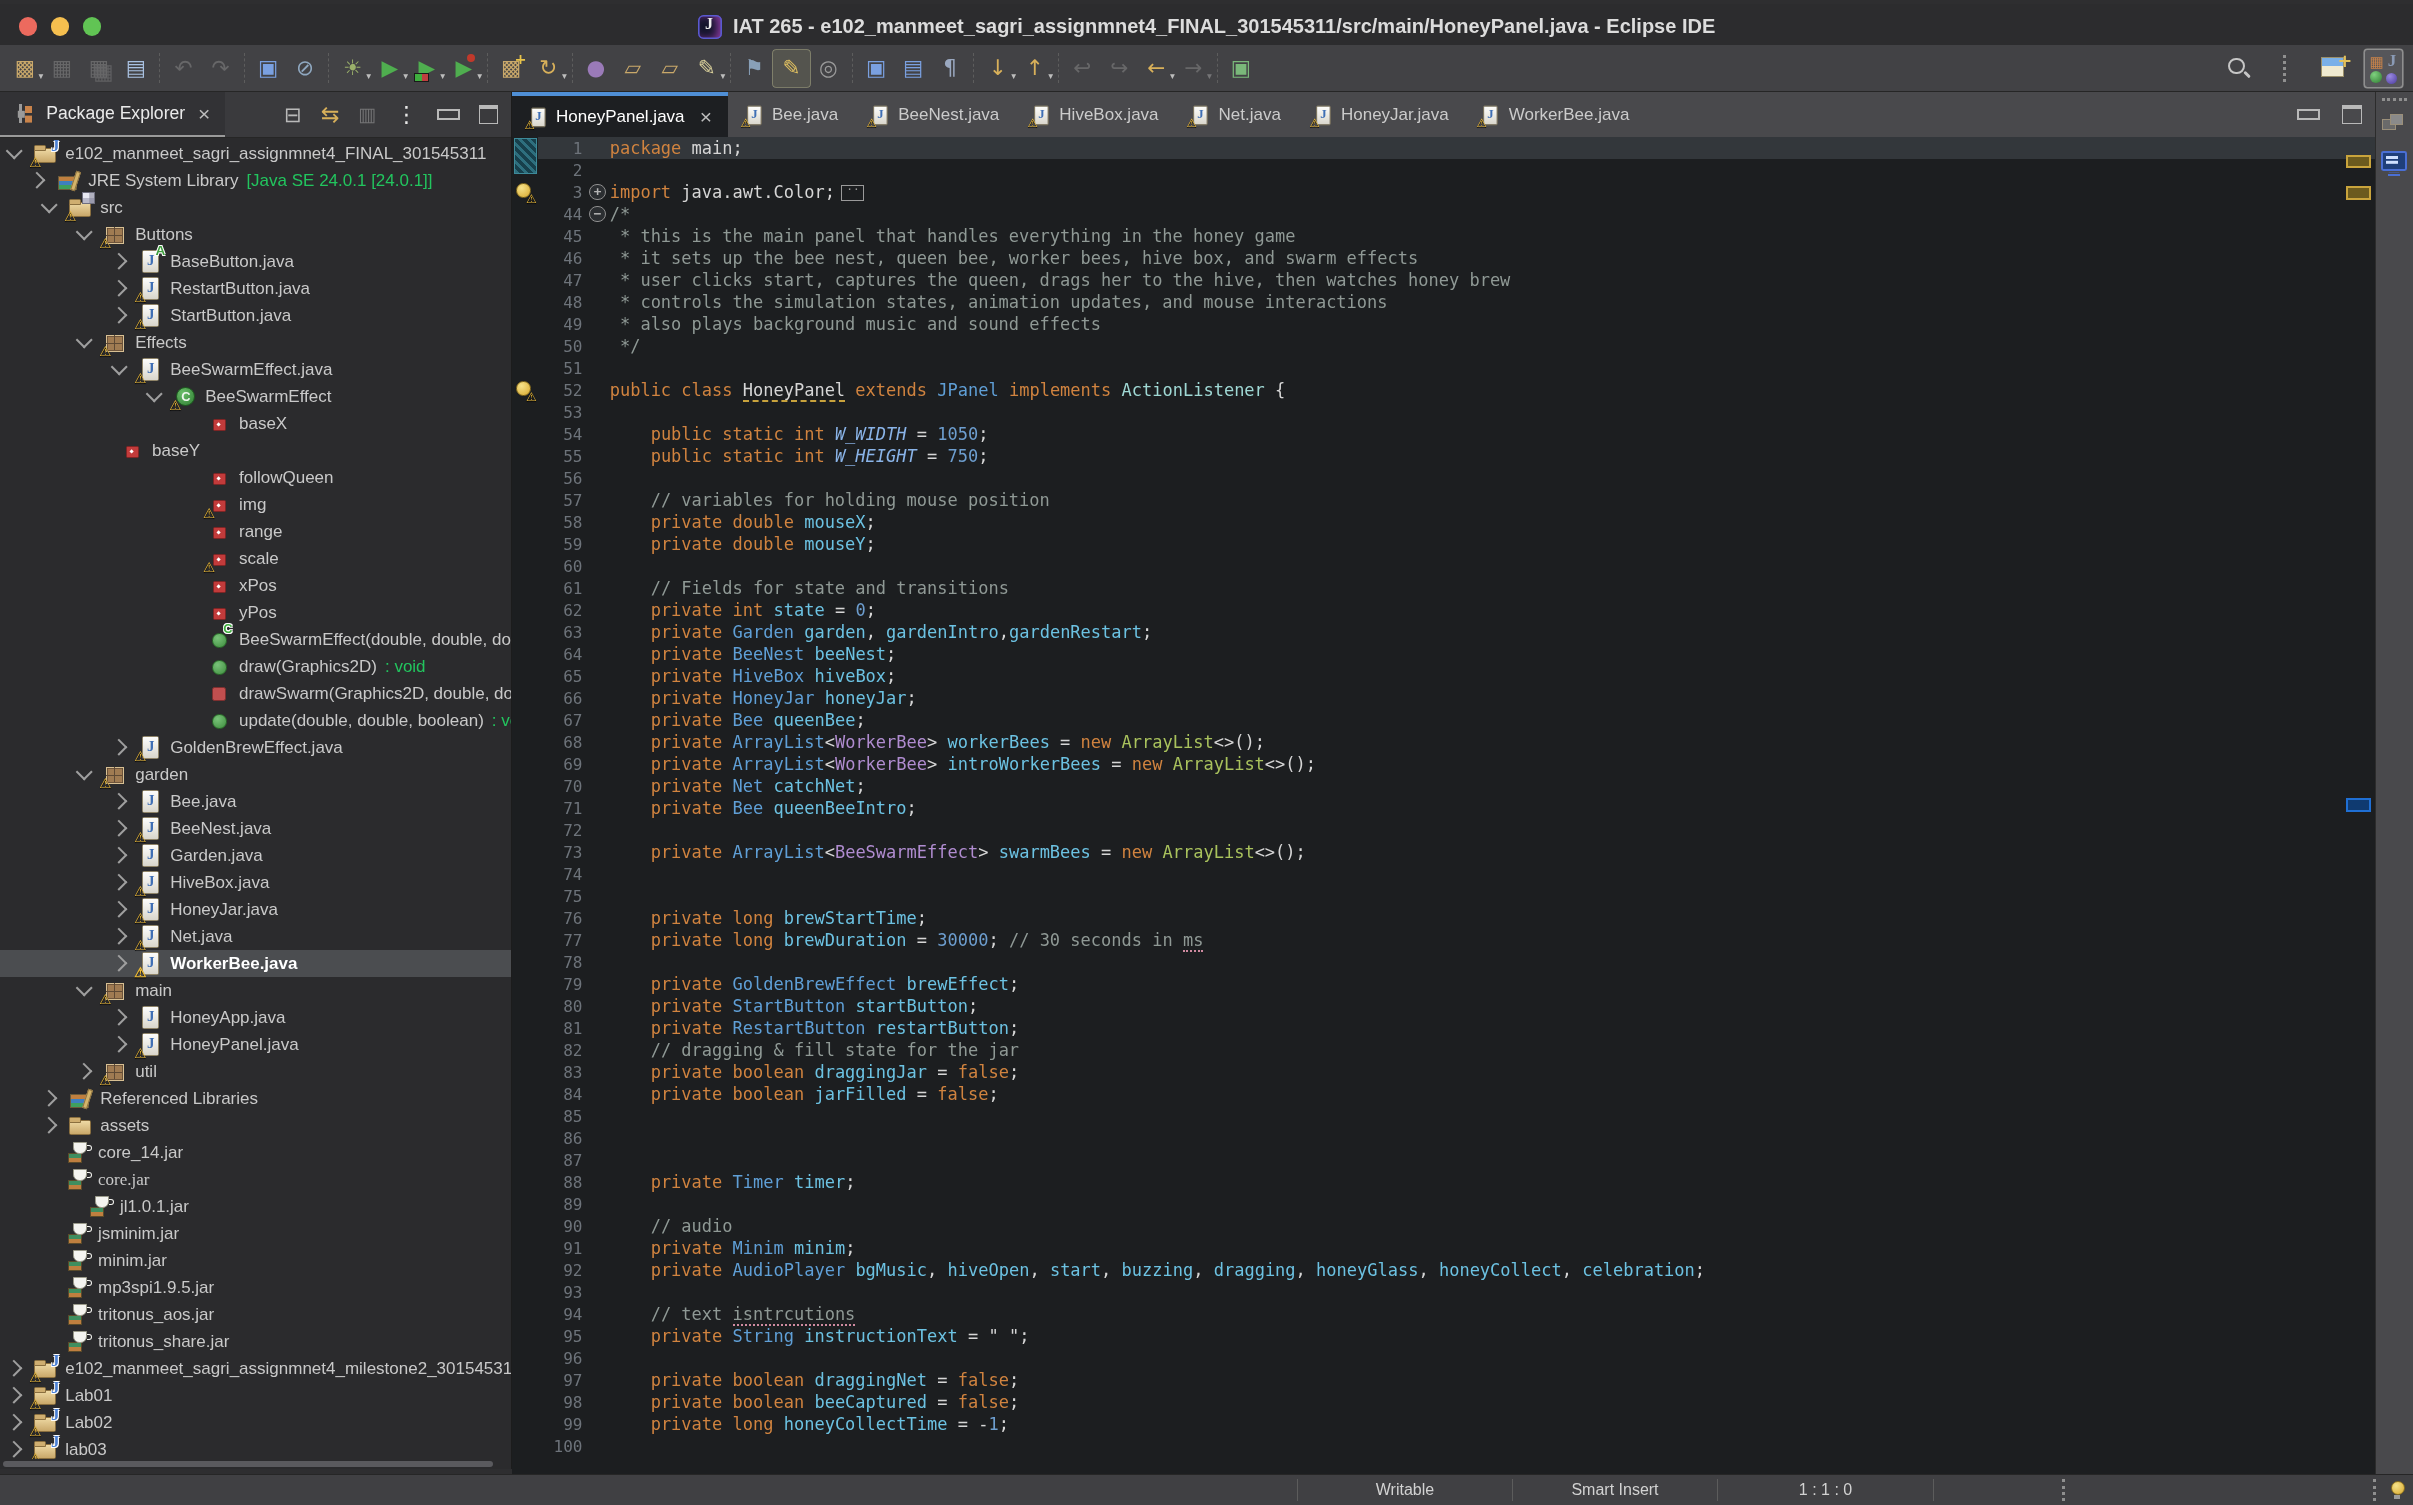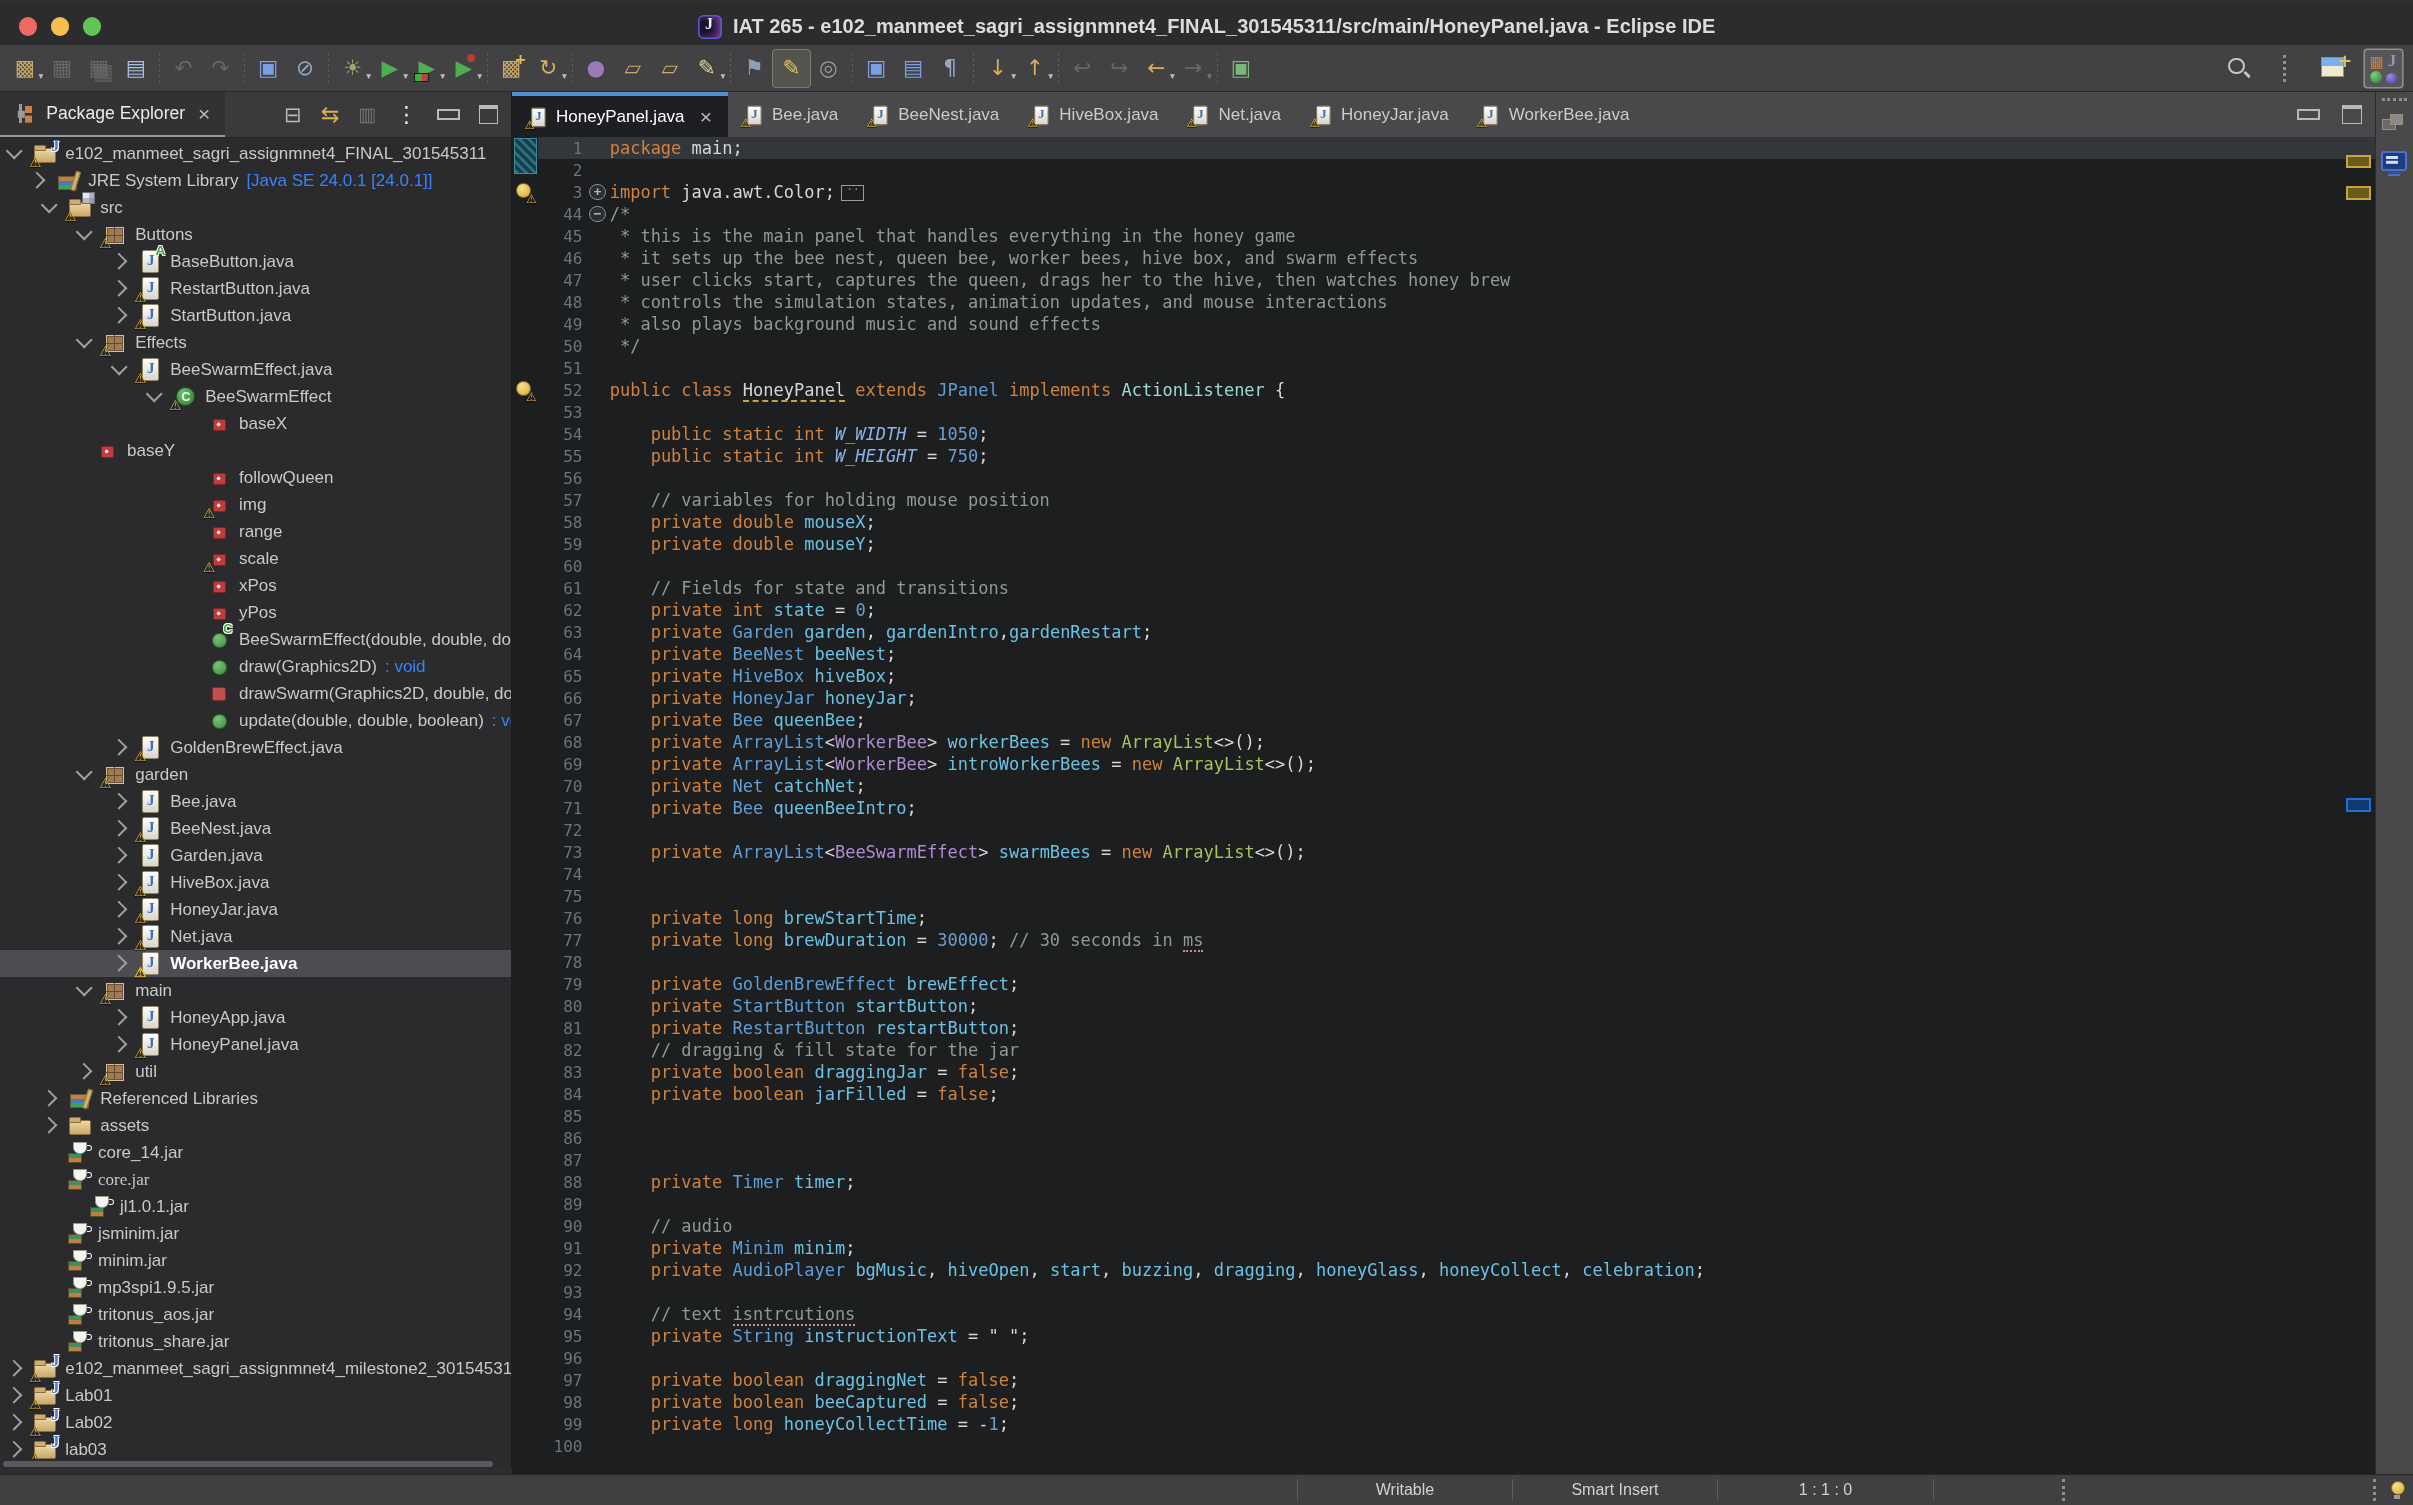--- a/index.html
+++ b/index.html
@@ -64,21 +64,21 @@
   .maxi{width:17.6px;height:13.6px;border:1.6px solid #b9b9b9;border-top-width:4px;}
 
   .tree{position:absolute;top:48px;left:0;right:0;bottom:9.6px;font-size:17px;color:#c9c9c9;overflow:hidden;}
   .trow{height:27px;display:flex;align-items:center;white-space:nowrap;}
   .trow.sel{background:#4b4d50;color:#fff;font-weight:bold;}
   .chev{width:10.4px;height:10.4px;border-right:2.4px solid #9f9f9f;border-bottom:2.4px solid #9f9f9f;margin-right:12.8px;flex:none;}
   .chev.closed{transform:rotate(-45deg);}
   .chev.open{transform:rotate(45deg);margin-top:-4px;}
   .chev-sp{width:23px;flex:none;}
   .tlabel{margin-left:8px;}
-  .gold{color:#3b82f6;margin-left:8px;}
+  .gold{color:#22c55e;margin-left:8px;}
 
   
   .ic{width:24px;height:24px;position:relative;display:inline-block;flex:none;}
   .ic i{position:absolute;font-style:normal;}
   .fb::before{content:"";position:absolute;left:0.8px;top:6.4px;width:20px;height:12.8px;
       background:linear-gradient(#eed9a4,#c9a86a);border:0.8px solid #8a6f3f;border-radius:1.6px;}
   .fb::after{content:"";position:absolute;left:0.8px;top:3.2px;width:9.6px;height:4.8px;background:#cfae70;
       border:0.8px solid #8a6f3f;border-radius:1.6px 1.6px 0 0;}
   .b-j{right:-2.4px;top:-5.6px;color:#4a7fd4;font:bold 17px "Liberation Serif",serif;
        text-shadow:-0.8px -0.8px 0 #fff,0.8px -0.8px 0 #fff,-0.8px 0.8px 0 #fff,0.8px 0.8px 0 #fff;}
@@ -433,21 +433,21 @@
           <span class="ic ic-class">
             <i class="b-warn">⚠</i>
           </span>
           <span class="tlabel">BeeSwarmEffect</span>
         </div>
         <div class="trow" style="padding-left: 184px;">
           <span class="chev-sp"></span>
           <span class="ic ic-field"></span>
           <span class="tlabel">baseX</span>
         </div>
-        <div class="trow" style="padding-left: 72px;">
+        <div class="trow" style="padding-left: 97px;">
           <span class="chev-sp"></span>
           <span class="ic ic-field"></span>
           <span class="tlabel">baseY</span>
         </div>
         <div class="trow" style="padding-left: 184px;">
           <span class="chev-sp"></span>
           <span class="ic ic-field"></span>
           <span class="tlabel">followQueen</span>
         </div>
         <div class="trow" style="padding-left: 184px;">

